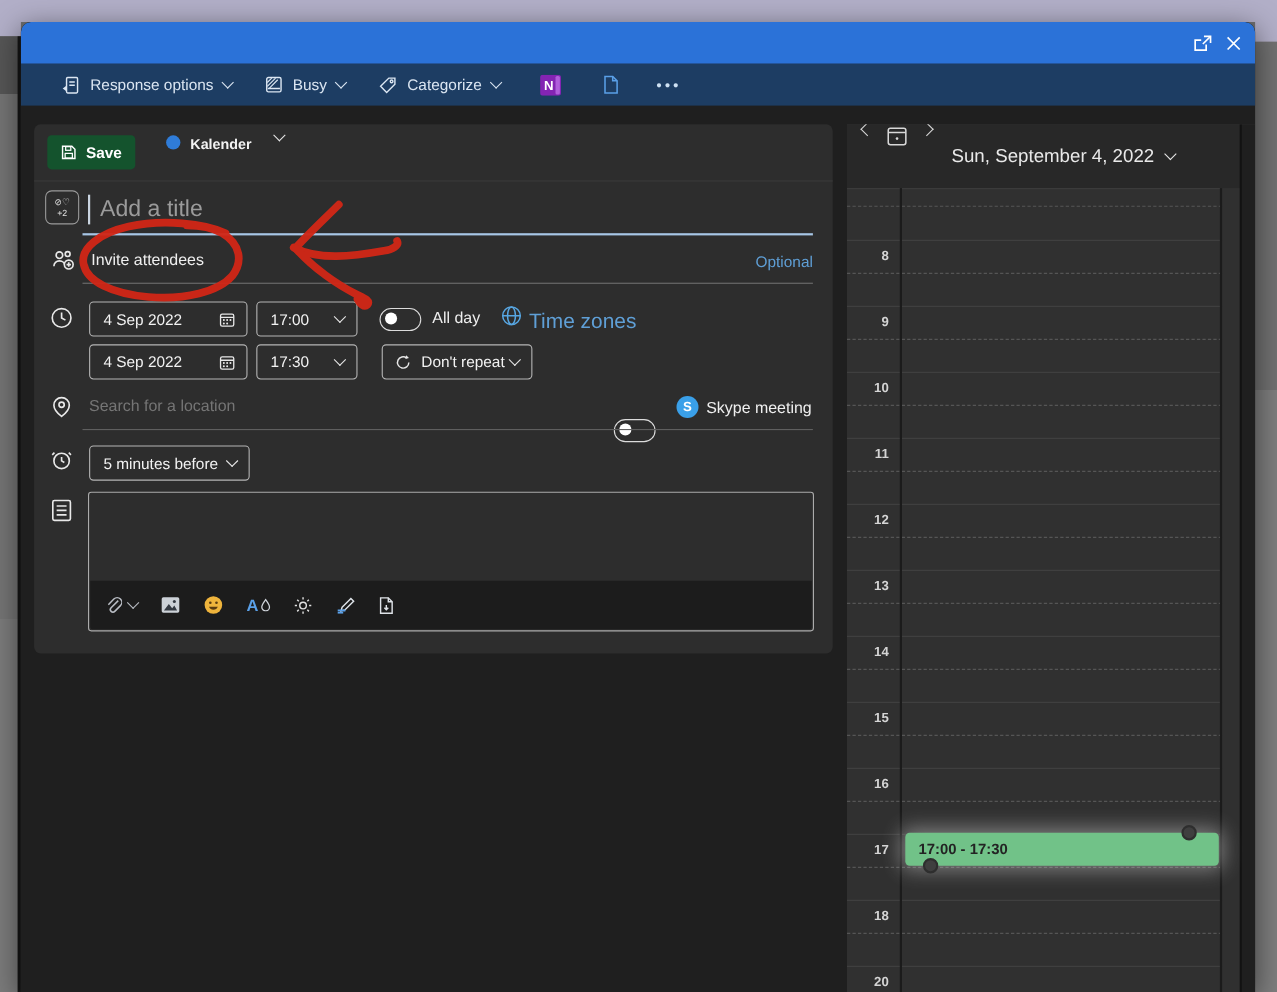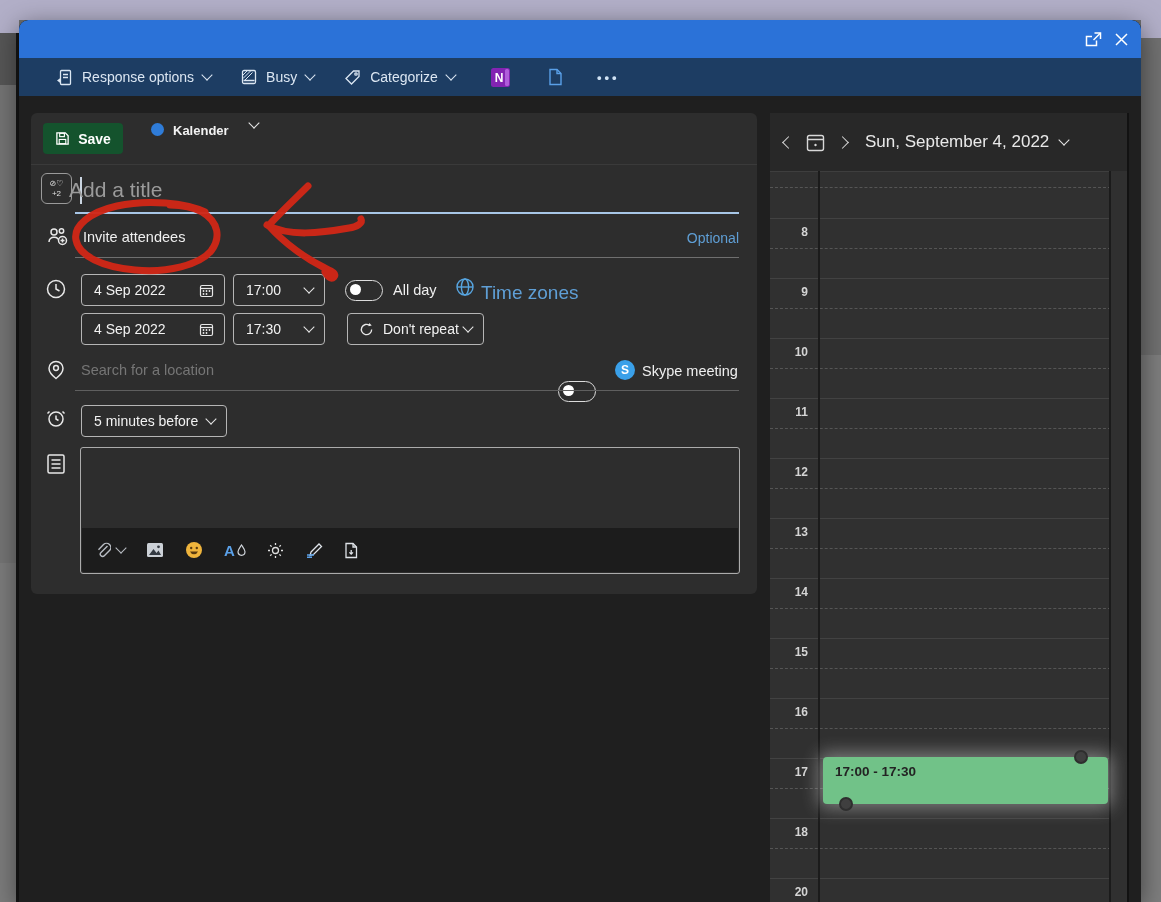--- a/index.html
+++ b/index.html
@@ -39,21 +39,21 @@
   .kal-group{left:120px;top:10px;height:31px;display:flex;align-items:flex-start;gap:9px;cursor:pointer;}
   .kal-dot{width:13px;height:13px;border-radius:50%;background:#2f7cd8;}
   .kal-label{color:#f2f2f2;font-size:13px;font-weight:bold;margin-right:12px;}
   .hdr-div{left:0;top:51px;width:726px;height:1px;background:#3a3a3a;}
   .charm-btn{left:10px;top:60px;width:31px;height:31px;border:1px solid #9a9a9a;border-radius:6px;
              box-sizing:border-box;color:#e0e0e0;font-size:8px;line-height:8px;text-align:center;
              display:flex;flex-direction:column;justify-content:center;gap:2px;cursor:pointer;}
   .caret{left:49px;top:64px;width:2px;height:27px;background:#dce8f5;opacity:.9;}
   input.ghost{background:transparent;border:none;outline:none;color:#f2f2f2;
               font-family:"Liberation Sans",sans-serif;padding:0;}
-  .title-input{left:38px;top:61px;width:560px;height:32px;font-size:21px;}
+  .title-input{left:60px;top:61px;width:560px;height:32px;font-size:21px;}
   .title-input::placeholder{color:#9b9b9b;}
   .title-line{left:44px;top:99px;width:664px;height:2px;background:#a7c6e6;}
   .att-input{left:52px;top:110px;width:420px;height:28px;font-size:14.5px;}
   .att-input::placeholder{color:#efefef;}
   .optional{right:18px;top:117px;color:#5f9fd6;font-size:14px;}
   .row-div{left:44px;height:1px;width:664px;background:#6f6f6f;}
   .fieldbox{border:1px solid #b5b5b5;border-radius:4px;box-sizing:border-box;height:32px;
             display:flex;align-items:center;color:#f2f2f2;font-size:14px;cursor:pointer;}
   .toggle{width:38px;height:21px;border:1.5px solid #dcdcdc;border-radius:12px;box-sizing:border-box;
           position:relative;cursor:pointer;}
@@ -65,38 +65,38 @@
   .desc-box{left:49px;top:334px;width:660px;height:127px;border:1px solid #ababab;border-radius:3px;
             box-sizing:border-box;}
   .desc-input{left:13px;top:10px;width:600px;height:24px;font-size:14.5px;}
   .desc-input::placeholder{color:#9a9a9a;}
   .desc-toolbar{left:1px;right:1px;bottom:1px;height:44px;background:#1c1c1c;display:flex;
                 align-items:center;padding-left:13px;gap:21px;border-radius:0 0 2px 2px;}
   .fmt{display:flex;align-items:center;cursor:pointer;}
 
   
   .panel{left:751px;top:93px;width:371px;height:789px;background:#303030;overflow:hidden;}
-  .panel-hdr{left:0;top:0;width:371px;height:58px;background:#282828;display:flex;align-items:center;
+  .panel-hdr{left:0;top:0;width:371px;height:58px;background:#282828;display:flex;
              padding-left:14px;box-sizing:border-box;gap:12px;}
   .chev-l{width:8px;height:8px;border-left:1.7px solid #d8d8d8;border-bottom:1.7px solid #d8d8d8;
           transform:rotate(45deg);cursor:pointer;}
   .chev-r{width:8px;height:8px;border-left:1.7px solid #d8d8d8;border-bottom:1.7px solid #d8d8d8;
           transform:rotate(225deg);cursor:pointer;}
   .date-title{color:#e9e9e9;font-size:17px;margin-left:6px;cursor:pointer;display:inline-flex;
               align-items:center;gap:11px;}
   .grid{left:0;top:58px;width:341px;height:731px;border-top:1px solid #3e3e3e;overflow:hidden;}
   .half-top{position:absolute;left:0;top:15px;width:341px;border-top:1px dashed #555;}
   .hour-row{position:absolute;left:0;width:341px;height:60px;border-top:1px solid #424242;box-sizing:border-box;}
   .hour-row .half{position:absolute;left:0;top:29px;width:341px;border-top:1px dashed #555;}
   .hour-label{position:absolute;left:0;top:6px;width:38px;text-align:right;color:#d4d4d4;
               font-size:12px;font-weight:bold;}
   .vline{top:58px;width:2px;height:731px;background:#1b1b1b;}
   .scroll-div{left:357px;top:0;width:2px;height:789px;background:#121212;}
   .right-strip{left:359px;top:0;width:12px;height:789px;background:#1f1f1f;}
-  .event{left:53px;top:644px;width:285px;height:47px;background:#71c288;border-radius:4px;
+  .event{left:53px;top:644px;width:285px;height:30px;background:#71c288;border-radius:4px;
          box-shadow:0 0 18px 4px rgba(225,225,225,.45);z-index:5;cursor:pointer;}
   .event-label{color:#232323;font-size:13.5px;font-weight:bold;line-height:30px;padding-left:12px;}
   .handle{position:absolute;width:10px;height:10px;border-radius:50%;background:#3f3f3f;
           border:2px solid #2e2e2e;box-sizing:content-box;cursor:ns-resize;}
   .annot{left:0;top:0;pointer-events:none;z-index:50;}
 </style>
 </head>
 <body>
 
 <div class="abs bg-top"></div>

